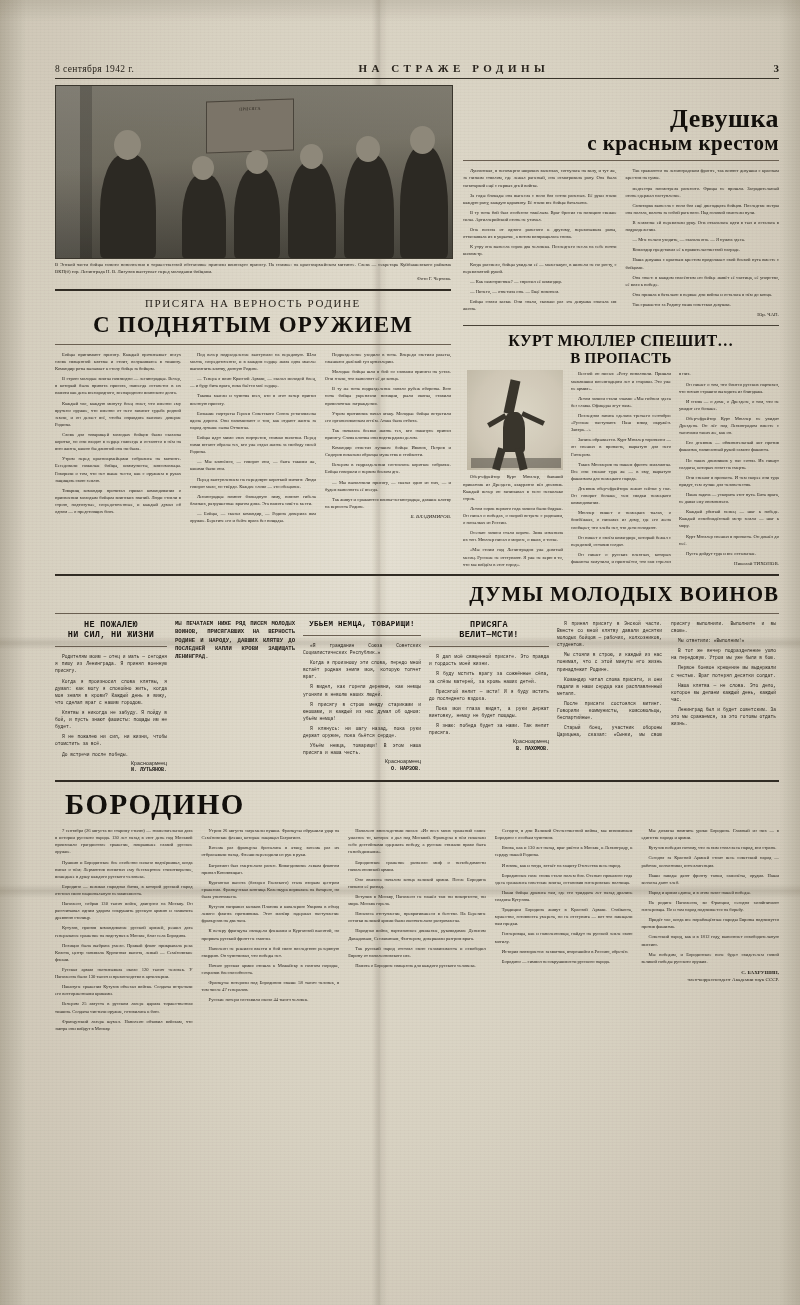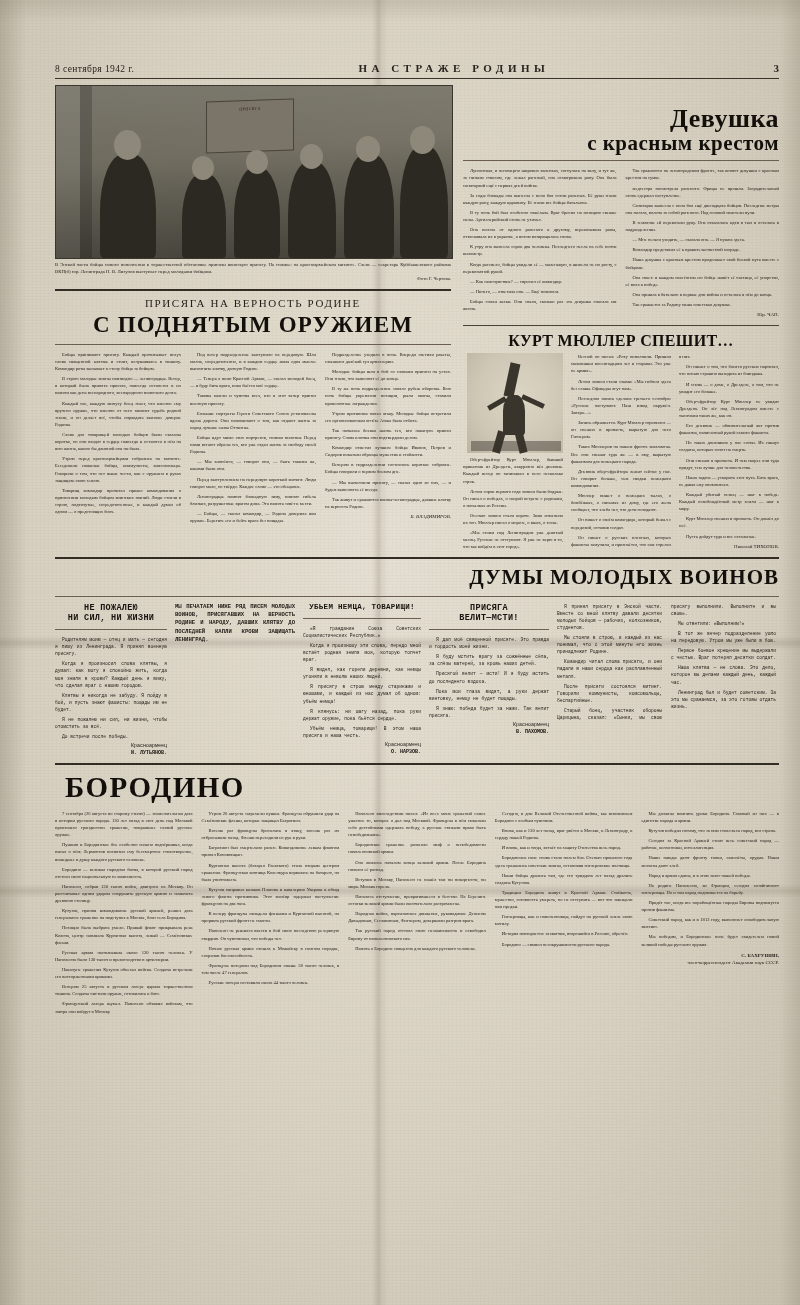--- a/index.html
+++ b/index.html
@@ -236,20 +236,21 @@
           <p>Она знает: в каждом спасённом ею бойце живёт её частица, её упорство, её воля к победе.</p>
           <p>Она пришла в батальон в первые дни войны и осталась в нём до конца.</p>
           <p>Так сражается за Родину наша советская девушка.</p>
           <div class="sig-r">Юр. ЧАП.</div>
         </div>
 
         <div class="rule"></div>
 
         <div class="hdr-kurt">
           <span>КУРТ МЮЛЛЕР СПЕШИТ…</span>
+          <span class="l2">В ПРОПАСТЬ</span>
         </div>
 
         <div class="three-r tiny">
           <div class="sketch">
             <div class="fig" style="left:40px;top:10px;width:10px;height:34px;transform:rotate(12deg);"></div>
             <div class="fig" style="left:36px;top:42px;width:22px;height:40px;border-radius:40% 40% 10% 10%;"></div>
             <div class="fig" style="left:20px;top:48px;width:20px;height:5px;transform:rotate(-30deg);"></div>
             <div class="fig" style="left:54px;top:46px;width:24px;height:5px;transform:rotate(25deg);"></div>
             <div class="fig" style="left:28px;top:78px;width:8px;height:22px;transform:rotate(16deg);"></div>
             <div class="fig" style="left:50px;top:78px;width:8px;height:22px;transform:rotate(-14deg);"></div>

